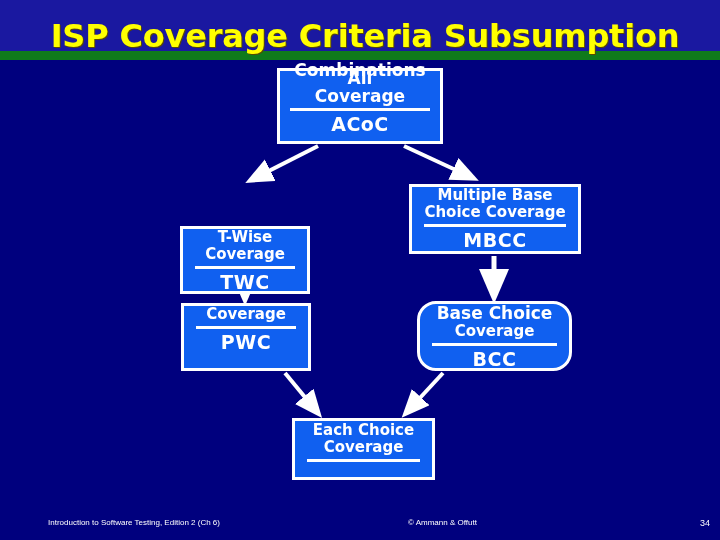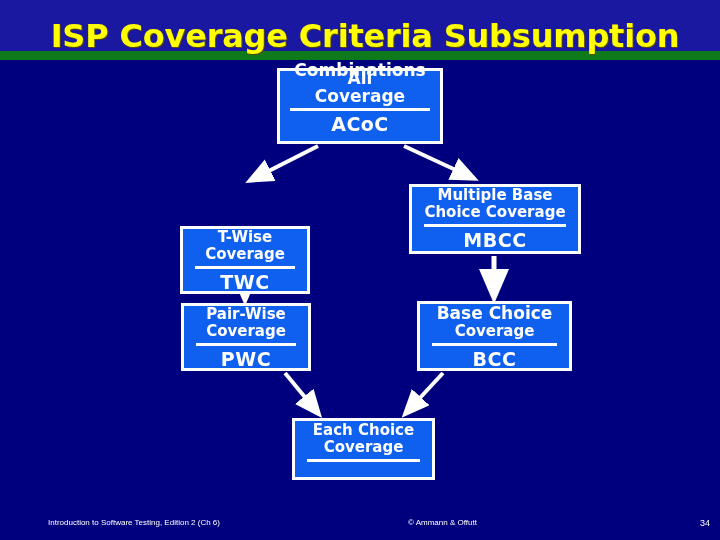--- a/index.html
+++ b/index.html
@@ -87,21 +87,21 @@
   }
   
   #node-acoc  { left: 277px; top: 10px;  width: 166px; height: 76px; }
   #node-acoc .nm  { font-size: 17px; line-height: 18px; margin-top: -10px; }
   #node-acoc .nm2 { font-size: 17px; line-height: 18px; }
   #node-acoc .nm0 { font-size: 17px; line-height: 18px; }
 
   #node-twc   { left: 180px; top: 128px; width: 130px; height: 68px; margin-top: 40px; }
   #node-mbcc  { left: 409px; top: 126px; width: 172px; height: 70px; }
   #node-pwc   { left: 181px; top: 245px; width: 130px; height: 68px; }
-  #node-bcc   { left: 417px; top: 243px; width: 155px; height: 70px; }
+  #node-bcc   { left: 417px; top: 243px; width: 155px; height: 70px; border-radius: 19px; }
   #node-ecc   { left: 292px; top: 360px; width: 143px; height: 62px; }
 
   #node-acoc .rule  { margin-left: 10px; margin-right: 10px; }
   
   #footer-left {
     position: absolute;
     left: 16px; top: 518px;
     color: #ffffff;
     font-size: 8px;
     font-family: "Liberation Sans", sans-serif;
@@ -174,21 +174,20 @@
     </div>
 
     <div class="node" id="node-mbcc">
       <span class="nm">Multiple Base</span>
       <span class="nm2">Choice Coverage</span>
       <div class="rule"></div>
       <span class="abbr">MBCC</span>
     </div>
 
     <div class="node" id="node-pwc">
-      <span class="nm">Pair-Wise</span>
       <span class="nm2">Coverage</span>
       <div class="rule"></div>
       <span class="abbr">PWC</span>
     </div>
 
     <div class="node" id="node-bcc">
       <span class="nm" style="font-size:17px;line-height:19px;">Base Choice</span>
       <span class="nm2">Coverage</span>
       <div class="rule"></div>
       <span class="abbr">BCC</span>

